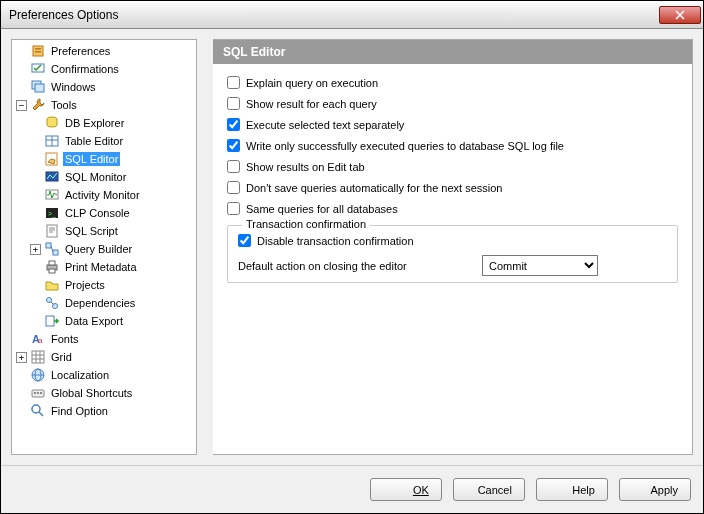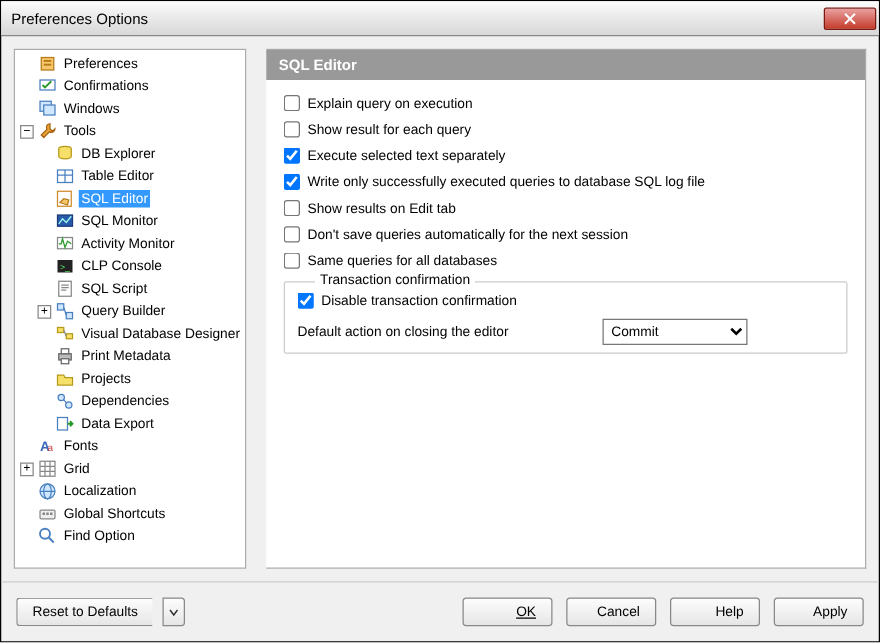--- a/index.html
+++ b/index.html
@@ -22,21 +22,21 @@
 .node-icon { width: 16px; height: 16px; display: inline-flex; align-items: center; justify-content: center; margin-right: 3px; flex-shrink: 0; }
 .node-label { padding: 1px 2px; color: #000; }
 
 .section-header { background: #999; color: #fff; padding: 5px 10px; font-weight: bold; font-size: 12px; }
 .options-body { padding: 12px 14px; }
 .check-row { display: flex; align-items: center; margin-bottom: 8px; }
 .check-row input[type=checkbox] { width: 13px; height: 13px; margin-right: 6px; }
 .check-row label { color: #000; }
 
 .fieldset { border: 1px solid #ccc; border-radius: 2px; margin-top: 10px; padding: 8px 10px 6px 10px; position: relative; }
-.fieldset .legend { position: absolute; top: -8px; left: 24px; background: #fff; padding: 0 4px; color: #000; }
+.fieldset .legend { position: absolute; top: -8px; left: 14px; background: #fff; padding: 0 4px; color: #000; }
 .field-row { display: flex; align-items: center; margin-top: 8px; }
 .field-row label { flex: 0 0 244px; }
 .field-row select { width: 116px; height: 21px; border: 1px solid #777; background: #fff; font-size: 11px; padding: 0 2px; }
 
 .footer { position: absolute; left: 0; right: 0; bottom: 0; height: 48px; border-top: 1px solid #ccc; padding: 0 12px; display: flex; align-items: center; }
 .btn { height: 23px; padding: 0 12px; background: linear-gradient(to bottom, #fdfdfd, #e6e6e6); border: 1px solid #888; border-radius: 3px; font-size: 11px; cursor: pointer; min-width: 72px; text-align: center; }
 .btn.default { text-decoration: underline; }
 .split-btn { display: inline-flex; }
 .split-btn .btn-main { border-top-right-radius: 0; border-bottom-right-radius: 0; border-right: none; }
 .split-btn .btn-arrow { min-width: 18px; padding: 0; border-top-left-radius: 0; border-bottom-left-radius: 0; display: inline-flex; align-items: center; justify-content: center; }
@@ -202,32 +202,20 @@
           <span class="node-icon">
               <svg width="16" height="16">
                 <rect x="2" y="2" width="5" height="5" fill="#cfe8ff" stroke="#4a7fbf"></rect>
                 <rect x="9" y="9" width="5" height="5" fill="#cfe8ff" stroke="#4a7fbf"></rect>
                 <line x1="7" y1="5" x2="9" y2="11" stroke="#4a7fbf"></line>
               </svg>
             </span>
           <span class="node-label">Query Builder</span>
         </div>
 
-        <div class="tree-node">
-          <span class="indent" style="width:18px"></span>
-            <span class="exp-spacer"></span>
-          <span class="node-icon">
-              <svg width="16" height="16">
-                <rect x="2" y="3" width="5" height="4" fill="#f7e06a" stroke="#b59a1a"></rect>
-                <rect x="9" y="8" width="5" height="4" fill="#f7e06a" stroke="#b59a1a"></rect>
-                <line x1="7" y1="5" x2="9" y2="10" stroke="#888"></line>
-              </svg>
-            </span>
-          <span class="node-label">Visual Database Designer</span>
-        </div>
 
         <div class="tree-node">
           <span class="indent" style="width:18px"></span>
             <span class="exp-spacer"></span>
           <span class="node-icon">
               <svg width="16" height="16">
                 <rect x="3" y="6" width="10" height="5" fill="#bbb" stroke="#666"></rect>
                 <rect x="5" y="2" width="6" height="4" fill="#fff" stroke="#666"></rect>
                 <rect x="5" y="10" width="6" height="4" fill="#fff" stroke="#666"></rect>
               </svg>
@@ -382,28 +370,20 @@
               <label>Default action on closing the editor</label>
               <select id="sel-action"><option>Commit</option><option>Rollback</option></select>
             </div>
           </div>
         </div>
       </div>
     </div>
   </div>
 
   <div class="footer">
-    <span class="split-btn">
-      <button class="btn btn-main">Reset to Defaults</button>
-      <button class="btn btn-arrow">
-          <svg width="8" height="8">
-            <path d="M1 2 L4 6 L7 2" fill="none" stroke="#333" stroke-width="1.2"></path>
-          </svg>
-        </button>
-    </span>
     <span class="footer-spacer"></span>
     <span class="right-buttons">
       <button class="btn default">OK</button>
       <button class="btn">Cancel</button>
       <button class="btn">Help</button>
       <button class="btn">Apply</button>
     </span>
   </div>
 </div>
 

